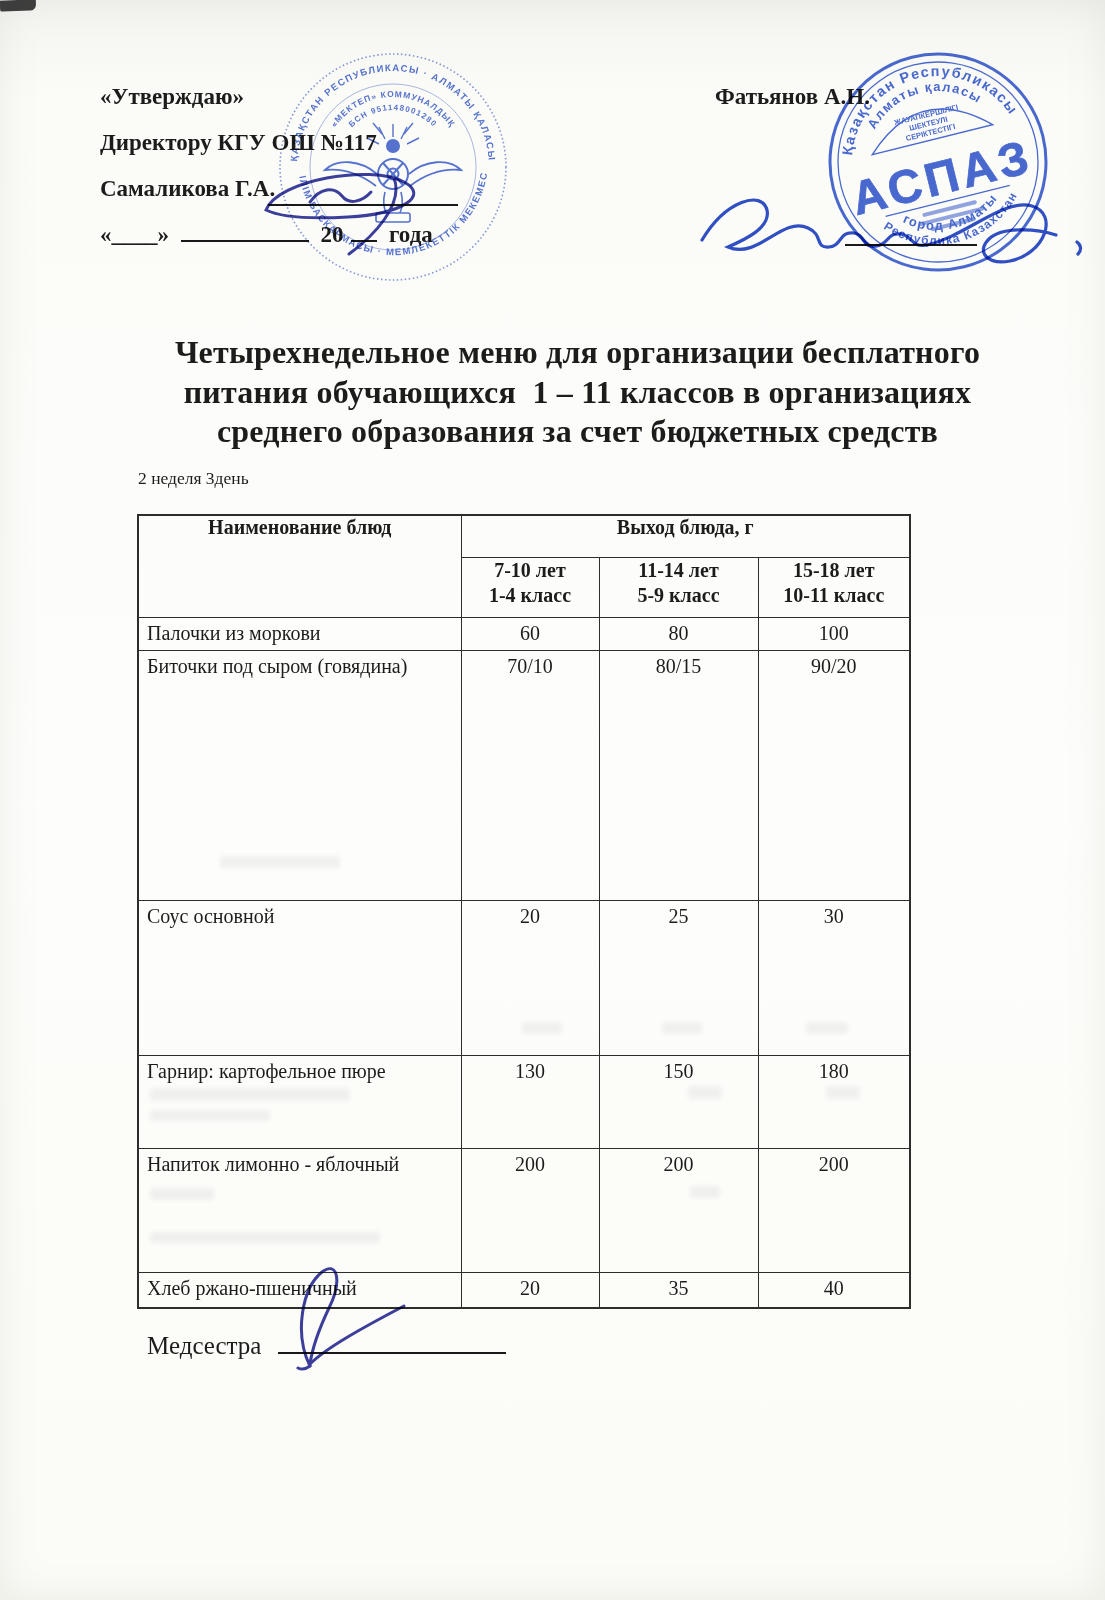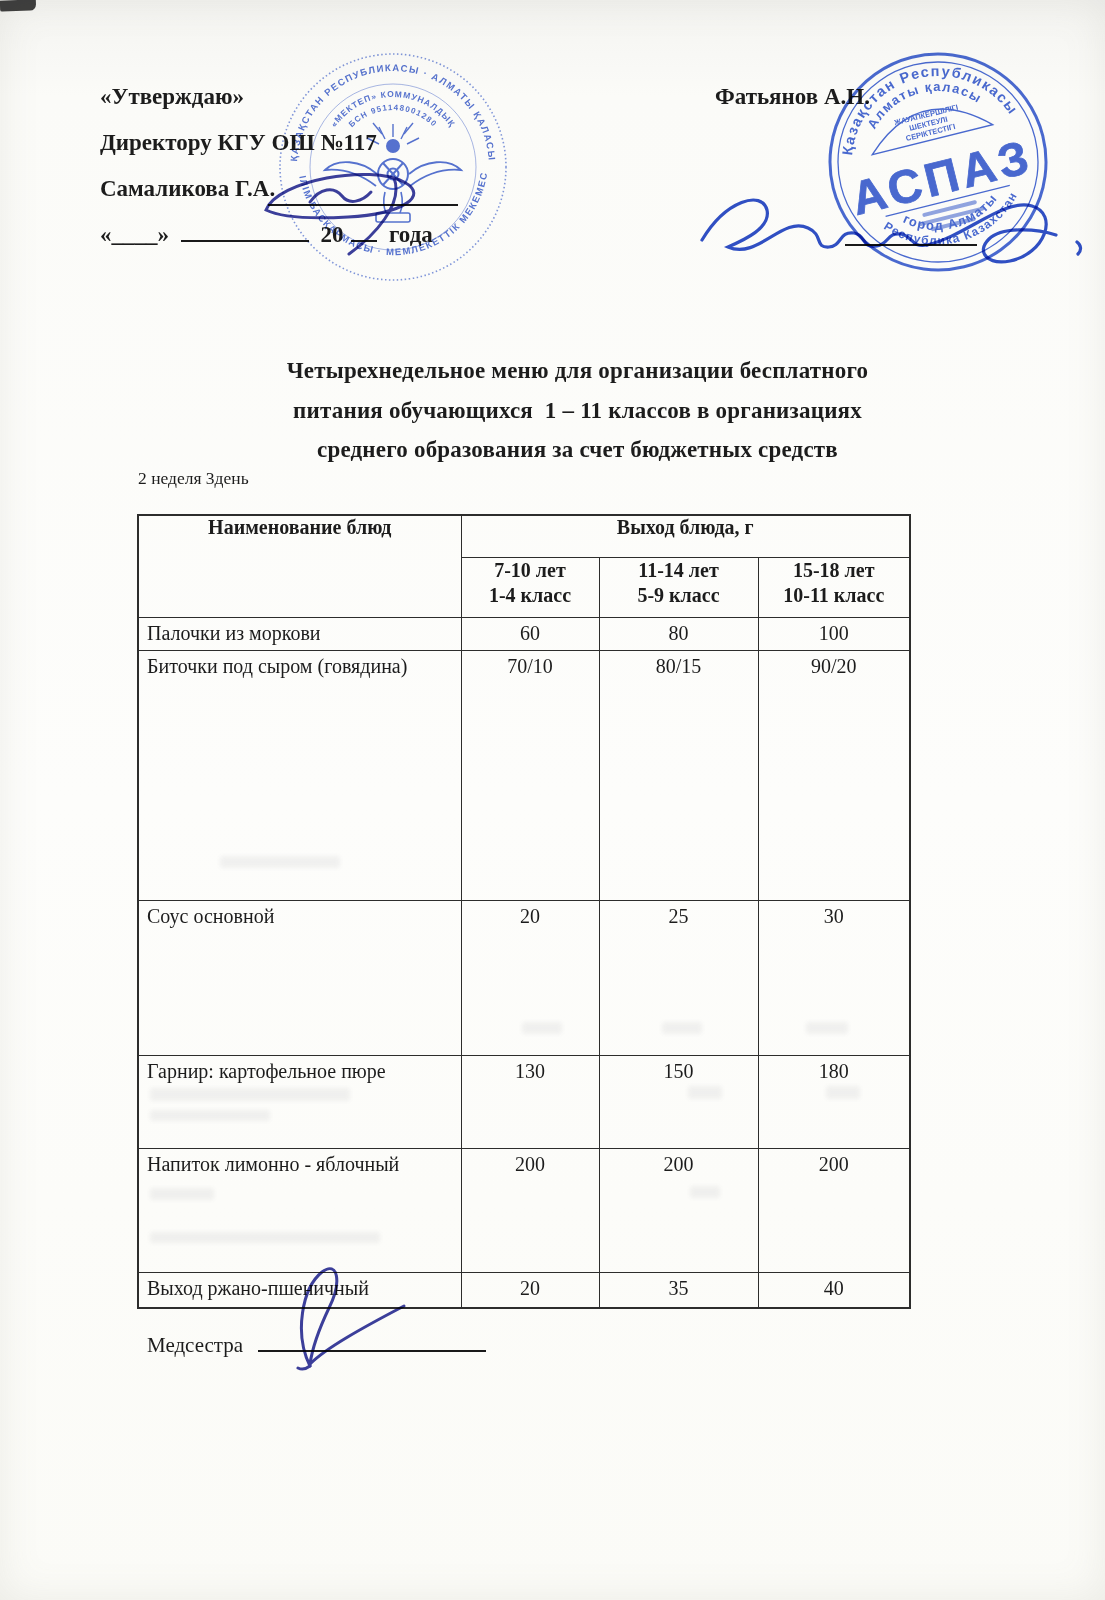--- a/index.html
+++ b/index.html
@@ -27,37 +27,37 @@
   .sig-uline-left { left: 268px; top: 204px; width: 190px; border-bottom: 2px solid #191919; height: 2px; z-index: 2; }
   .sig-uline-right { left: 845px; top: 244px; width: 132px; border-bottom: 2px solid #191919; height: 2px; z-index: 2; }
 
   
   .stamp { z-index: 3; mix-blend-mode: multiply; opacity: .93; }
   .signature { z-index: 4; mix-blend-mode: multiply; }
   svg text { font-family: "Liberation Sans", "DejaVu Sans", sans-serif; }
   .stamp-caps { font-weight: bold; }
 
   
-  .doc-title { left: 50px; top: 351px; width: 1055px; text-align: center; font-weight: bold; font-size: 23px; line-height: 39.5px; z-index: 2; letter-spacing: .2px; }
+  .doc-title { left: 50px; top: 333px; width: 1055px; text-align: center; font-weight: bold; font-size: 32px; line-height: 39.5px; z-index: 2; letter-spacing: .2px; }
   .subtitle { left: 138px; top: 468px; font-size: 17.5px; z-index: 2; }
 
   
   .menu-table-wrap { left: 137px; top: 514px; z-index: 2; }
   table.menu { border-collapse: collapse; table-layout: fixed; width: 772px; border: 2px solid #2d2d2c; background: transparent; }
   table.menu td { border: 1px solid #2d2d2c; font-size: 20px; vertical-align: top; }
   td.c-name { text-align: left; padding: 4px 6px 2px 8px; }
   td.c-val  { text-align: center; padding-top: 4px; }
   td.h-name { text-align: center; vertical-align: middle; font-weight: bold; font-size: 20px; }
   td.h-span { text-align: center; vertical-align: middle; font-weight: bold; font-size: 20px; height: 42px; }
   td.h-age  { text-align: center; vertical-align: middle; font-weight: bold; font-size: 19.5px; line-height: 25px; height: 60px; }
   tr.r0 { height: 33px; } tr.r1 { height: 250px; } tr.r2 { height: 155px; }
   tr.r3 { height: 93px; } tr.r4 { height: 124px; } tr.r5 { height: 36px; }
 
   
-  .nurse-block { left: 147px; top: 1332px; font-size: 21px; z-index: 2; }
+  .nurse-block { left: 147px; top: 1332px; font-size: 25px; z-index: 2; }
   .nurse-uline { width: 228px; margin-left: 10px; }
 
   
   .ghost { position: absolute; background: #5a5a66; opacity: .07; filter: blur(2px); border-radius: 3px; z-index: 1; }
 </style>
 </head>
 <body>
 
 <div class="page">
 
@@ -240,21 +240,21 @@
           <td class="c-val">150</td>
           <td class="c-val">180</td>
         </tr>
         <tr class="r4">
           <td class="c-name">Напиток лимонно - яблочный</td>
           <td class="c-val">200</td>
           <td class="c-val">200</td>
           <td class="c-val">200</td>
         </tr>
         <tr class="r5">
-          <td class="c-name">Выход ржано-пшеничный</td>
+          <td class="c-name">Хлеб ржано-пшеничный</td>
           <td class="c-val">20</td>
           <td class="c-val">35</td>
           <td class="c-val">40</td>
         </tr>
       </tbody>
     </table>
   </div>
 
   <div>
     <div class="ghost" style="left:220px; top:856px; width:120px; height:12px;"></div>

